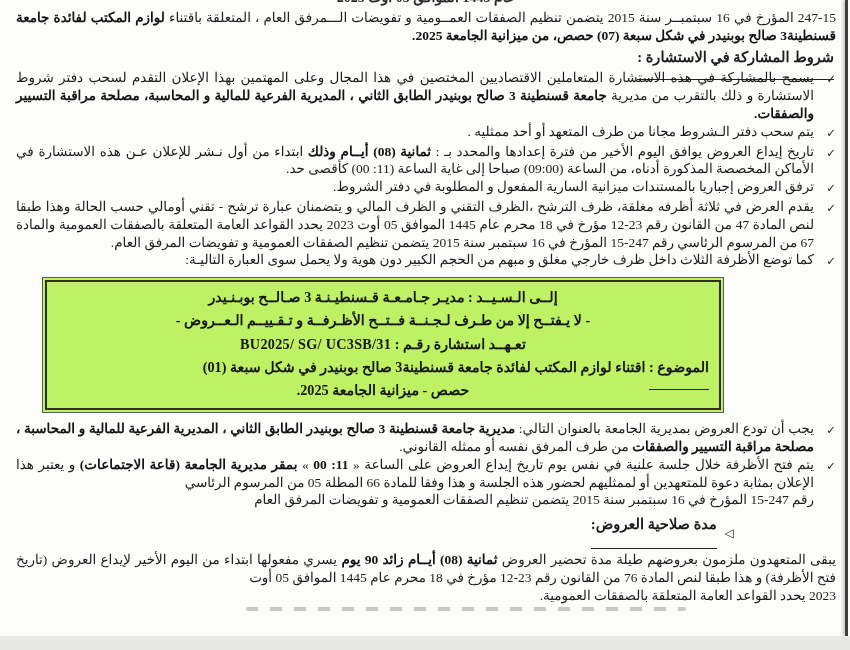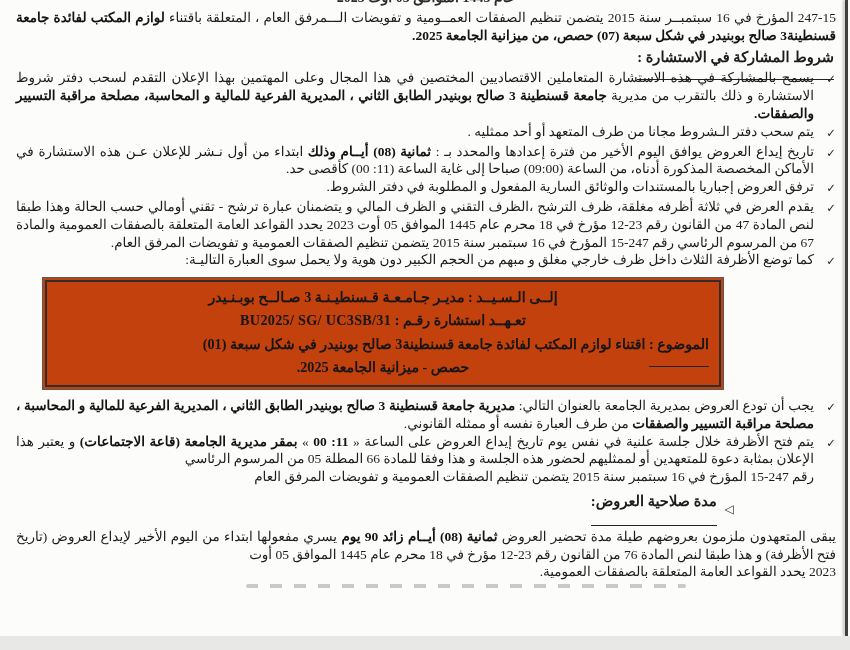--- a/index.html
+++ b/index.html
@@ -28,21 +28,21 @@
   p,h2,ul{margin:0;padding:0;}
   .b{font-weight:bold;color:#141414;}
   .intro{text-align:justify;}
   .sec-heading{font-size:14.6px;font-weight:bold;margin:4px 2px 3px 0;}
   .hu{border-bottom:1.3px solid #222;padding-bottom:14px;}
   .list{list-style:none;}
   .li{display:flex;gap:7px;align-items:flex-start;}
   .mark{flex:none;width:15px;font-family:"DejaVu Sans","Liberation Sans",sans-serif;font-size:11.5px;padding-top:2px;color:#2a2a2a;}
   .txt{flex:1;text-align:justify;}
   .center{text-align:right;}
-  .box-outer{border:1px solid #5a5a5a;padding:2px;margin:6px 112px 7px 26px;background:#c2410c;}
+  .box-outer{border:1px solid #5a5a5a;padding:2px;margin:6px 112px 7px 26px;background:#bef264;}
   .box-inner{
     border:2.5px solid #2e2e2e;
     padding:4px 10px 6px;
     text-align:center;
     font-weight:bold;
     font-size:14.2px;
     line-height:23.2px;
     color:#161616;
   }
   .box-subject{text-align:right;}
@@ -79,45 +79,46 @@
       <li class="li">
         <span class="mark">✓</span>
         <span class="txt"><span>يتم سحب دفتر الـشروط مجانا  من طرف المتعهد أو أحد ممثليه .</span></span>
       </li>
       <li class="li">
         <span class="mark">✓</span>
         <span class="txt"><span>تاريخ إيداع العروض يوافق اليوم الأخير من فترة إعدادها والمحدد بـ : </span><span class="b">ثمانية   (08) أيــام وذلك </span><span>ابتداء من أول نـشر للإعلان عـن هذه الاستشارة في الأماكن المخصصة المذكورة أدناه، من الساعة (09:00) صباحا إلى غاية الساعة (11: 00) كأقصى حد.</span></span>
       </li>
       <li class="li">
         <span class="mark">✓</span>
-        <span class="txt"><span>ترفق العروض إجباريا بالمستندات والوثائق السارية المفعول و المطلوبة في دفتر الشروط.</span></span>
+        <span class="txt"><span>ترفق العروض إجباريا بالمستندات ميزانية السارية المفعول و المطلوبة في دفتر الشروط.</span></span>
       </li>
       <li class="li">
         <span class="mark">✓</span>
         <span class="txt"><span>يقدم العرض في ثلاثة أظرفه مغلقة، ظرف الترشح ،الظرف التقني و الظرف المالي و يتضمنان عبارة ترشح - تقني أومالي حسب الحالة وهذا طبقا لنص المادة 47 من القانون رقم 23-12 مؤرخ في 18 محرم عام 1445 الموافق 05 أوت 2023 يحدد القواعد العامة المتعلقة بالصفقات العمومية  والمادة 67 من المرسوم الرئاسي رقم 247-15 المؤرخ في 16 سبتمبر سنة 2015 يتضمن تنظيم الصفقات العمومية و تفويضات المرفق العام.</span></span>
       </li>
       <li class="li">
         <span class="mark">✓</span>
         <span class="txt"><span>كما توضع الأظرفة الثلاث  داخل ظرف خارجي مغلق و مبهم من الحجم الكبير دون هوية ولا يحمل سوى العبارة التاليـة:</span></span>
       </li>
     </ul>
 
     <div class="box-outer">
       <div class="box-inner">
         <div>إلــى الـسـيــد : مديـر جـامـعـة قـسنطيـنـة 3 صـالــح بوبـنـيدر</div>
+        <div>- لا يـفتــح إلا من طـرف لـجـنــة فــتــح الأظـرفــة و تـقـييــم الـعــروض -</div>
         <div><span>تعـهــد استشارة رقـم : </span><span class="code">BU2025/ SG/ UC3SB/31</span></div>
         <div class="box-subject"><span class="hu">الموضوع :</span><span> اقتناء لوازم المكتب   لفائدة جامعة قسنطينة3 صالح بوبنيدر في شكل سبعة (01)</span></div>
         <div>حصص - ميزانية الجامعة  2025.</div>
       </div>
     </div>
 
     <ul class="list">
       <li class="li">
         <span class="mark">✓</span>
-        <span class="txt"><span>يجب أن تودع العروض بمديرية الجامعة بالعنوان التالي: </span><span class="b">مديرية جامعة  قسنطينة 3 صالح بوبنيدر الطابق الثاني ، المديرية الفرعية للمالية  و المحاسبة ، مصلحة مراقبة التسيير والصفقات</span><span> من طرف العبارة نفسه أو ممثله القانوني.</span></span>
+        <span class="txt"><span>يجب أن تودع العروض بمديرية الجامعة بالعنوان التالي: </span><span class="b">مديرية جامعة  قسنطينة 3 صالح بوبنيدر الطابق الثاني ، المديرية الفرعية للمالية  و المحاسبة ، مصلحة مراقبة التسيير والصفقات</span><span> من طرف المرفق نفسه أو ممثله القانوني.</span></span>
       </li>
       <li class="li">
         <span class="mark">✓</span>
         <span class="txt"><span>يتم فتح الأظرفة خلال جلسة علنية في نفس يوم تاريخ إيداع العروض على الساعة « </span><span class="b">11: 00</span><span> » </span><span class="b">بمقر مديرية الجامعة (قاعة الاجتماعات)</span><span> و يعتبر  هذا الإعلان  بمثابة دعوة  للمتعهدين أو لممثليهم لحضور  هذه  الجلسة و  هذا وفقا للمادة 66 المطلة 05 من  المرسوم الرئاسي</span>
           <span class="center" style="display:block">رقم 247-15 المؤرخ في 16 سبتمبر سنة 2015 يتضمن تنظيم الصفقات العمومية و تفويضات المرفق العام</span>
         </span>
       </li>
     </ul>
 
     <div class="vh">

